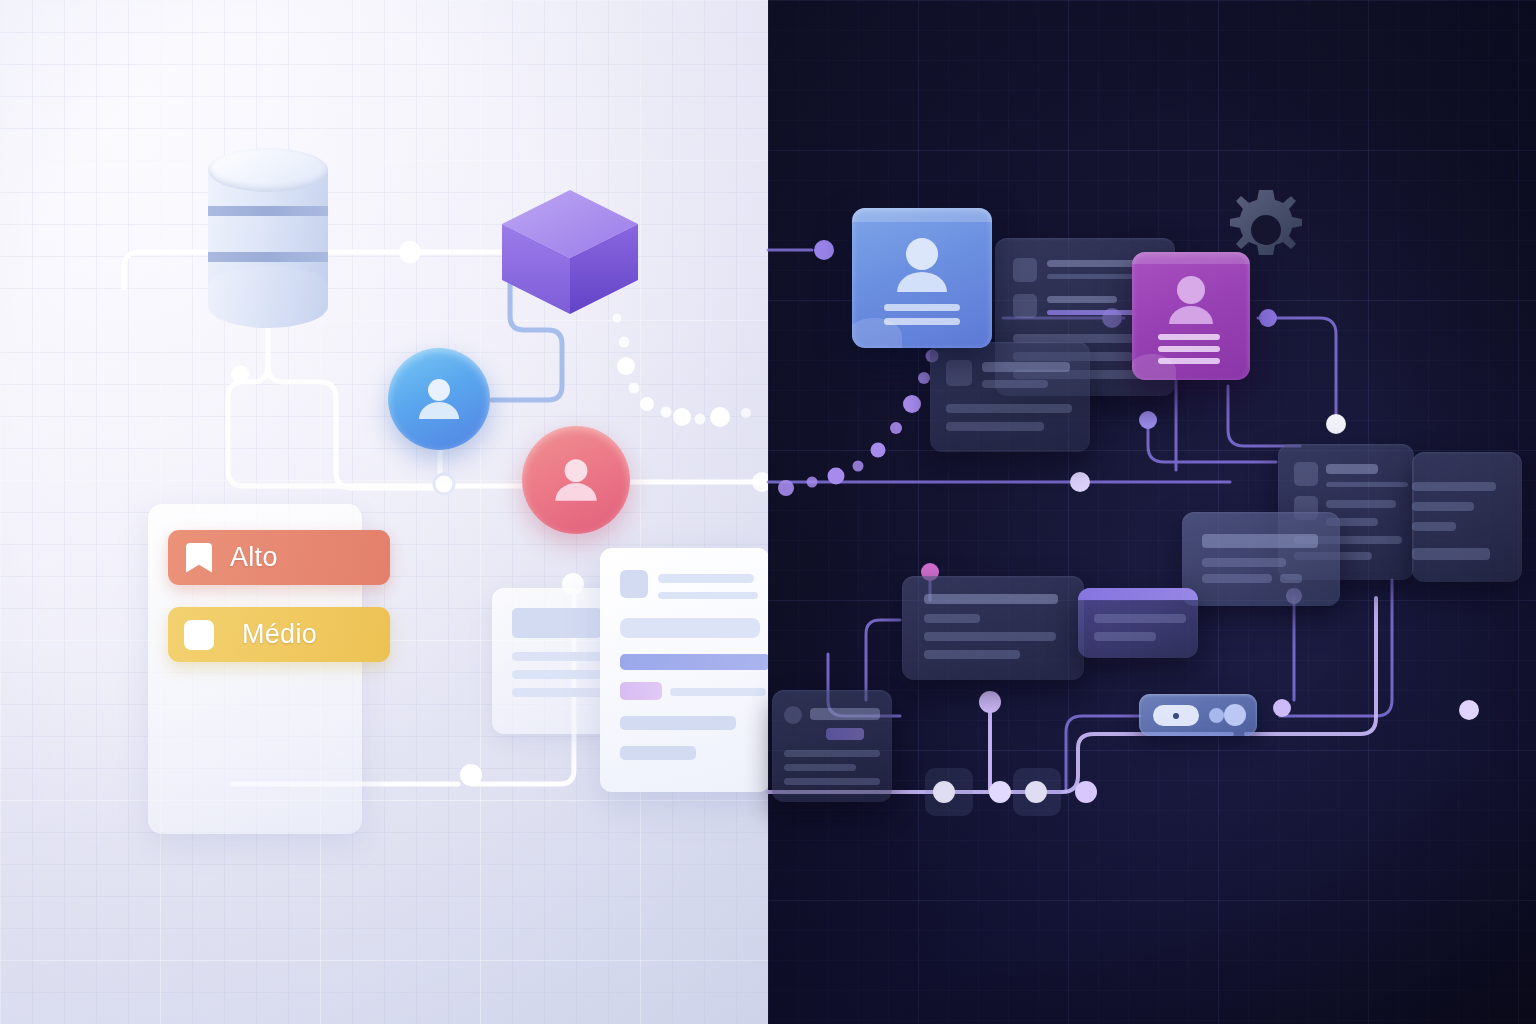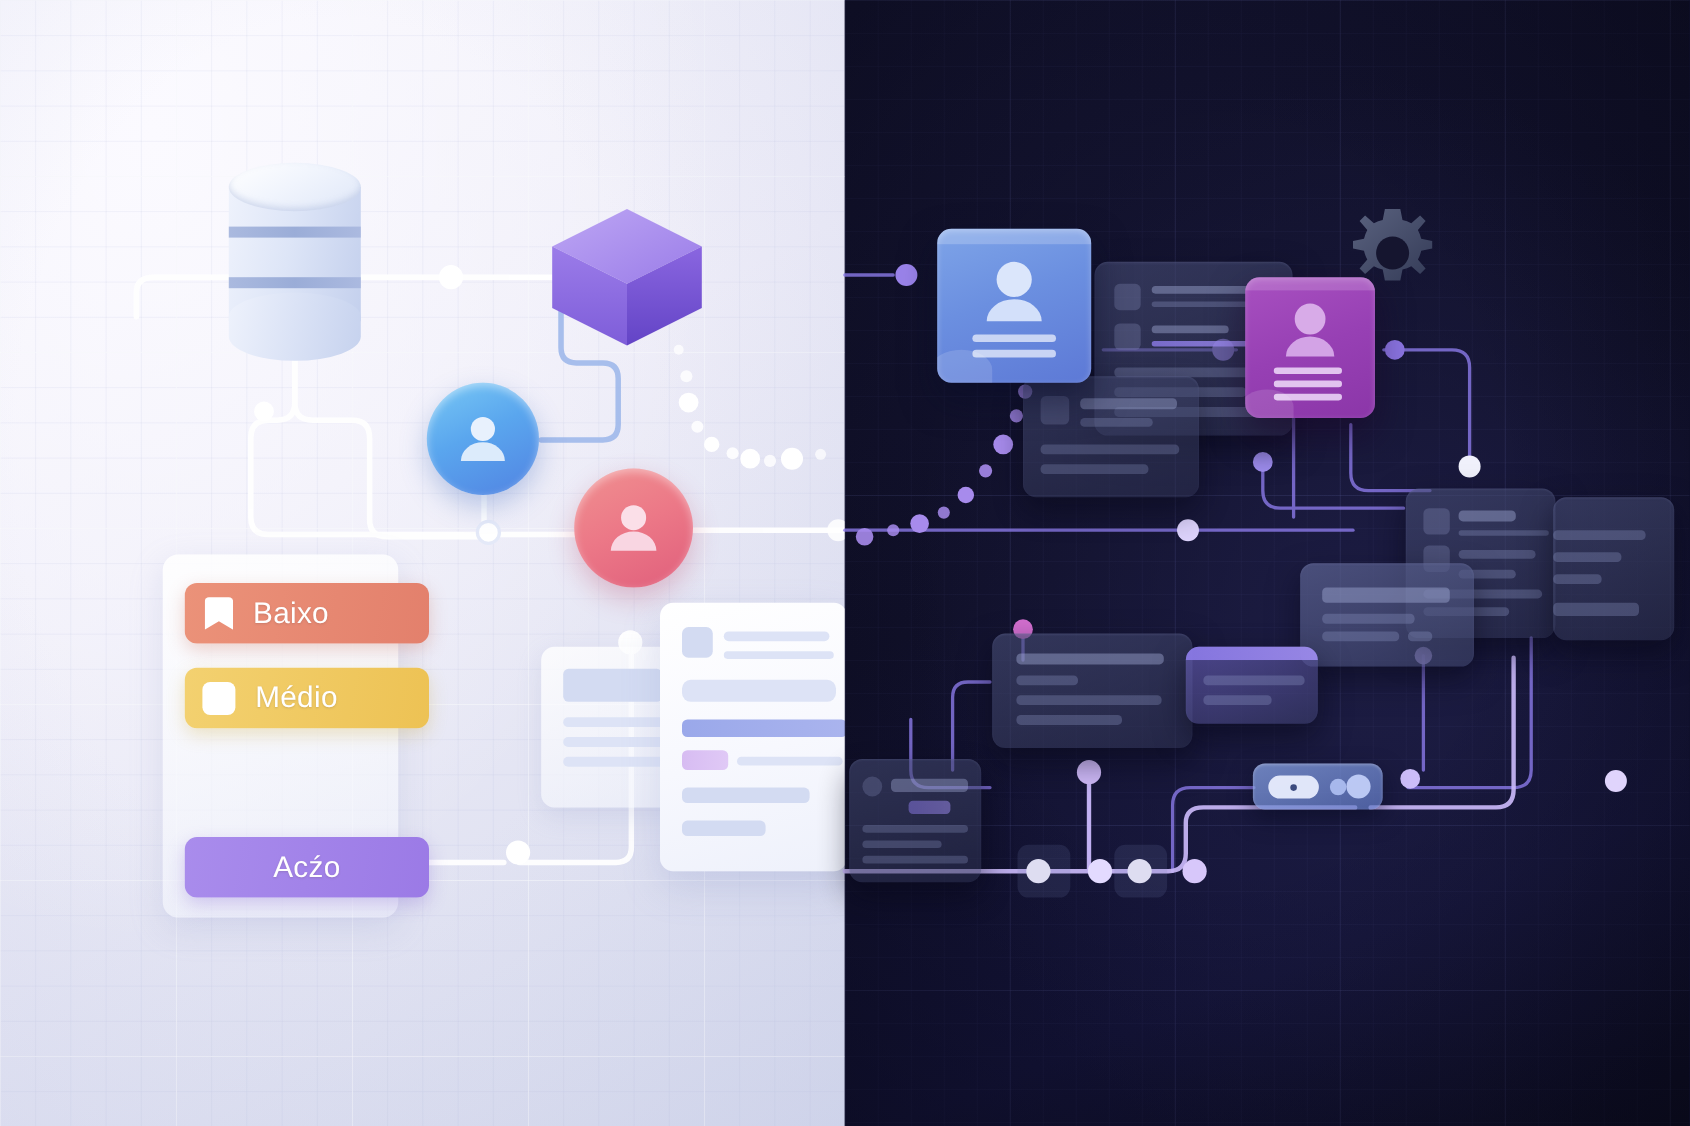--- a/index.html
+++ b/index.html
@@ -91,21 +91,21 @@
     display:flex;align-items:center;box-sizing:border-box;}
   .badge .bico{width:30px;height:30px;margin-left:16px;flex:0 0 auto;
     background:#fff;border-radius:7px;}
   .badge .blabel{color:#fff;font-size:27px;letter-spacing:.3px;
     text-shadow:0 1px 2px rgba(90,70,70,.22);}
   #badge-alto{top:530px;background:linear-gradient(100deg,#eb9279 0%,#e3806c 100%);
     box-shadow:0 6px 16px rgba(205,120,100,.32);}
   #badge-alto .blabel{margin-left:18px;}
   #badge-medio{top:607px;background:linear-gradient(100deg,#f3d170 0%,#edc254 100%);
     box-shadow:0 6px 16px rgba(210,175,70,.30);}
-  #badge-medio .blabel{margin-left:18px;}
+  #badge-medio .blabel{margin-left:28px;}
   #badge-baixo{top:684px;background:linear-gradient(100deg,#78ccA3 0%,#64bf96 100%);
     box-shadow:0 6px 16px rgba(90,180,140,.30);}
   #badge-baixo .blabel{margin-left:18px;}
   #badge-acao{top:761px;background:linear-gradient(100deg,#a98cec 0%,#9b7ae6 100%);
     box-shadow:0 6px 16px rgba(140,110,215,.32);justify-content:center;}
   #badge-acao .blabel{margin-left:0;}
   
   .bookmark{width:26px;height:30px;margin-left:18px;flex:0 0 auto;background:#fff;
     clip-path:polygon(0 0,100% 0,100% 100%,50% 74%,0 100%);border-radius:4px 4px 0 0;}
 
@@ -245,32 +245,29 @@
     <div class="sk violet" style="left:20px;top:134px;width:42px;height:18px;"></div>
     <div class="sk lt" style="left:70px;top:140px;width:96px;height:8px;"></div>
     <div class="sk" style="left:20px;top:168px;width:116px;height:14px;"></div>
     <div class="sk" style="left:20px;top:198px;width:76px;height:14px;"></div>
   </div>
 
   <div id="badge-panel"></div>
 
   <div class="badge" id="badge-alto">
     <span class="bookmark"></span>
-    <span class="blabel">Baixo</span>
+    <span class="blabel">Alto</span>
   </div>
 
   <div class="badge" id="badge-medio">
     <span class="bico"></span>
     <span class="blabel">Médio</span>
   </div>
 
 
-  <div class="badge" id="badge-acao">
-    <span class="blabel">Acźo</span>
-  </div>
 
   <div class="half" id="dark-half">
     <div class="grid" id="dark-grid"></div>
     <div class="vignette" id="dark-vig"></div>
   </div>
 
   <svg class="layer">
     <g stroke="#8b7ae8" stroke-width="3" fill="none" opacity=".8" stroke-linecap="round">
       <path d="M768,250 L812,250"></path>
       <path d="M1003,318 L1124,318"></path>

